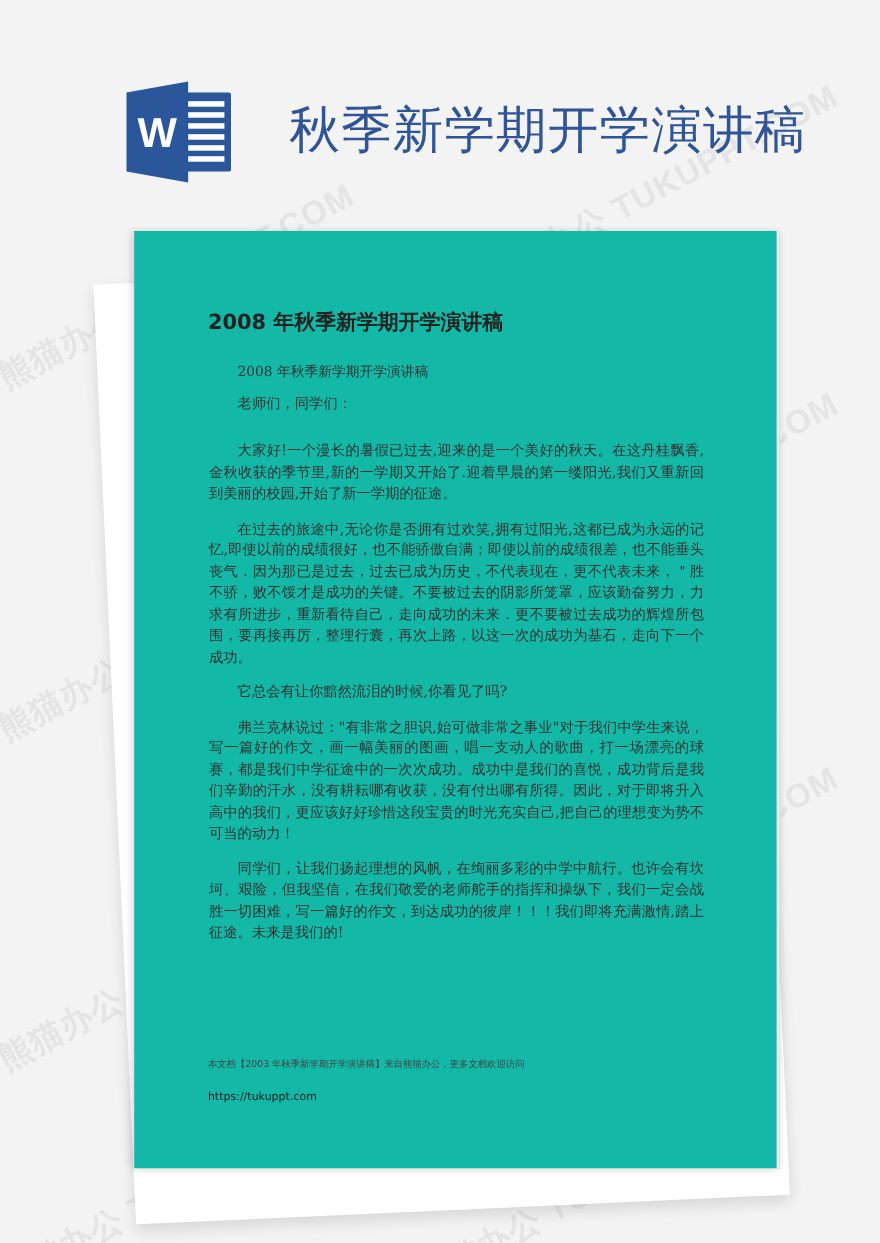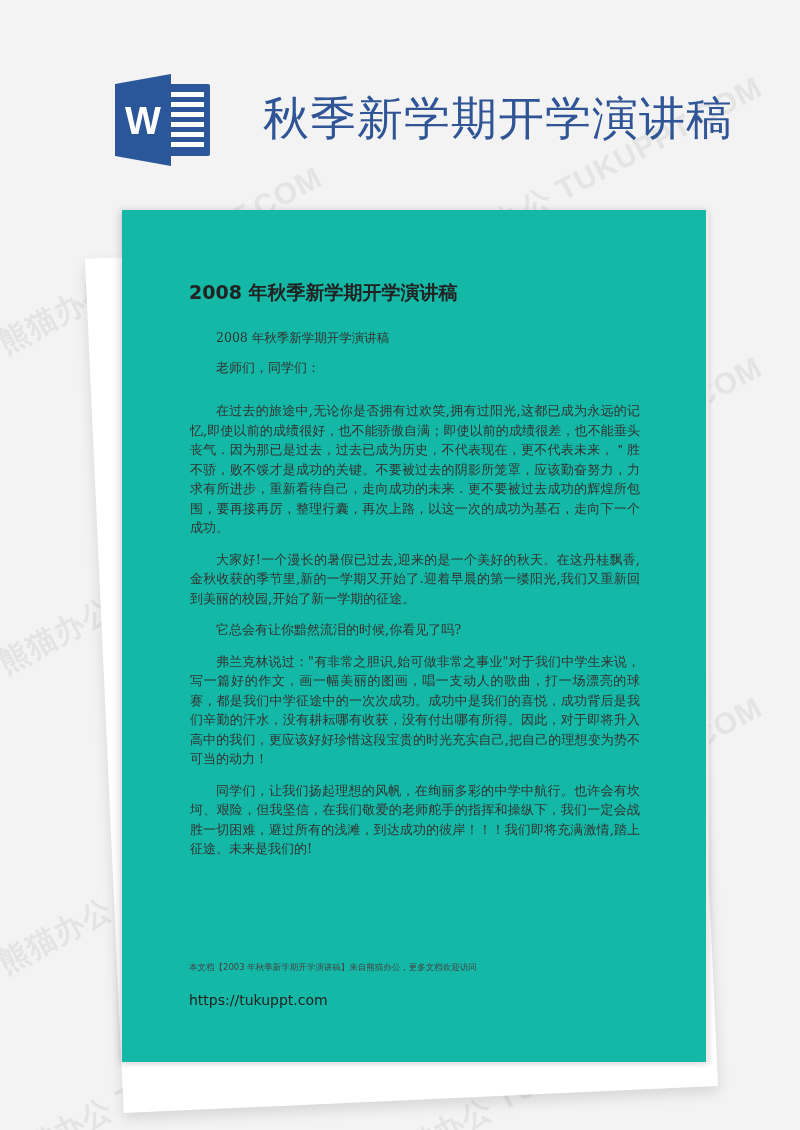--- a/index.html
+++ b/index.html
@@ -48,21 +48,21 @@
   }
   .doc-body p { margin: 0 0 12px 0; text-indent: 26px; text-align: justify; }
   .doc-body p.subtitle { text-indent: 26px; font-size: 12.5px; margin-bottom: 10px; }
   .doc-body p.salutation { margin-bottom: 24px; }
   .doc-footer {
     position: absolute; left: 67px; top: 752px; width: 460px;
     font-family: "DejaVu Sans", "Liberation Sans", sans-serif;
     font-size: 8.5px; color: #444;
   }
   .doc-footer .note { margin-bottom: 18px; white-space: nowrap; }
-  .doc-footer .url { font-size: 14px; color: #222; }
+  .doc-footer .url { font-size: 10px; color: #222; }
 </style>
 </head>
 <body>
 
 <div class="watermark" style="left:420px;top:150px;">熊猫办公 TUKUPPT.COM</div>
 <div class="watermark" style="left:-20px;top:240px;">熊猫办公 TUKUPPT.COM</div>
 <div class="watermark" style="left:420px;top:430px;">熊猫办公 TUKUPPT.COM</div>
 <div class="watermark" style="left:-20px;top:560px;">熊猫办公 TUKUPPT.COM</div>
 <div class="watermark" style="left:420px;top:770px;">熊猫办公 TUKUPPT.COM</div>
 <div class="watermark" style="left:-20px;top:860px;">熊猫办公 TUKUPPT.COM</div>
@@ -89,24 +89,24 @@
 </div>
 
 <div class="back-page"></div>
 
 <div class="front-page">
   <div class="doc-title">2008 年秋季新学期开学演讲稿</div>
 
   <div class="doc-body">
     <p class="subtitle">2008 年秋季新学期开学演讲稿</p>
     <p class="salutation">老师们，同学们：</p>
+    <p>大家好!一个漫长的暑假已过去,迎来的是一个美好的秋天。在这丹桂飘香,金秋收获的季节里,新的一学期又开始了.迎着早晨的第一缕阳光,我们又重新回到美丽的校园,开始了新一学期的征途。</p>
     <p>在过去的旅途中,无论你是否拥有过欢笑,拥有过阳光,这都已成为永远的记忆,即使以前的成绩很好，也不能骄傲自满；即使以前的成绩很差，也不能垂头丧气．因为那已是过去，过去已成为历史，不代表现在，更不代表未来，＂胜不骄，败不馁才是成功的关键。不要被过去的阴影所笼罩，应该勤奋努力，力求有所进步，重新看待自己，走向成功的未来．更不要被过去成功的辉煌所包围，要再接再厉，整理行囊，再次上路，以这一次的成功为基石，走向下一个成功。</p>
-    <p>大家好!一个漫长的暑假已过去,迎来的是一个美好的秋天。在这丹桂飘香,金秋收获的季节里,新的一学期又开始了.迎着早晨的第一缕阳光,我们又重新回到美丽的校园,开始了新一学期的征途。</p>
     <p>它总会有让你黯然流泪的时候,你看见了吗?</p>
     <p>弗兰克林说过："有非常之胆识,始可做非常之事业"对于我们中学生来说，写一篇好的作文，画一幅美丽的图画，唱一支动人的歌曲，打一场漂亮的球赛，都是我们中学征途中的一次次成功。成功中是我们的喜悦，成功背后是我们辛勤的汗水，没有耕耘哪有收获，没有付出哪有所得。因此，对于即将升入高中的我们，更应该好好珍惜这段宝贵的时光充实自己,把自己的理想变为势不可当的动力！</p>
-    <p>同学们，让我们扬起理想的风帆，在绚丽多彩的中学中航行。也许会有坎坷、艰险，但我坚信，在我们敬爱的老师舵手的指挥和操纵下，我们一定会战胜一切困难，避过所有的浅滩，到达成功的彼岸！！！我们即将充满激情,踏上征途。未来是我们的!</p>
+    <p>同学们，让我们扬起理想的风帆，在绚丽多彩的中学中航行。也许会有坎坷、艰险，但我坚信，在我们敬爱的老师舵手的指挥和操纵下，我们一定会战胜一切困难，写一篇好的作文，到达成功的彼岸！！！我们即将充满激情,踏上征途。未来是我们的!</p>
   </div>
 
   <div class="doc-footer">
     <div class="note">本文档【2003 年秋季新学期开学演讲稿】来自熊猫办公，更多文档欢迎访问</div>
     <div class="url">https://tukuppt.com</div>
   </div>
 </div>
 
 </body></html>

